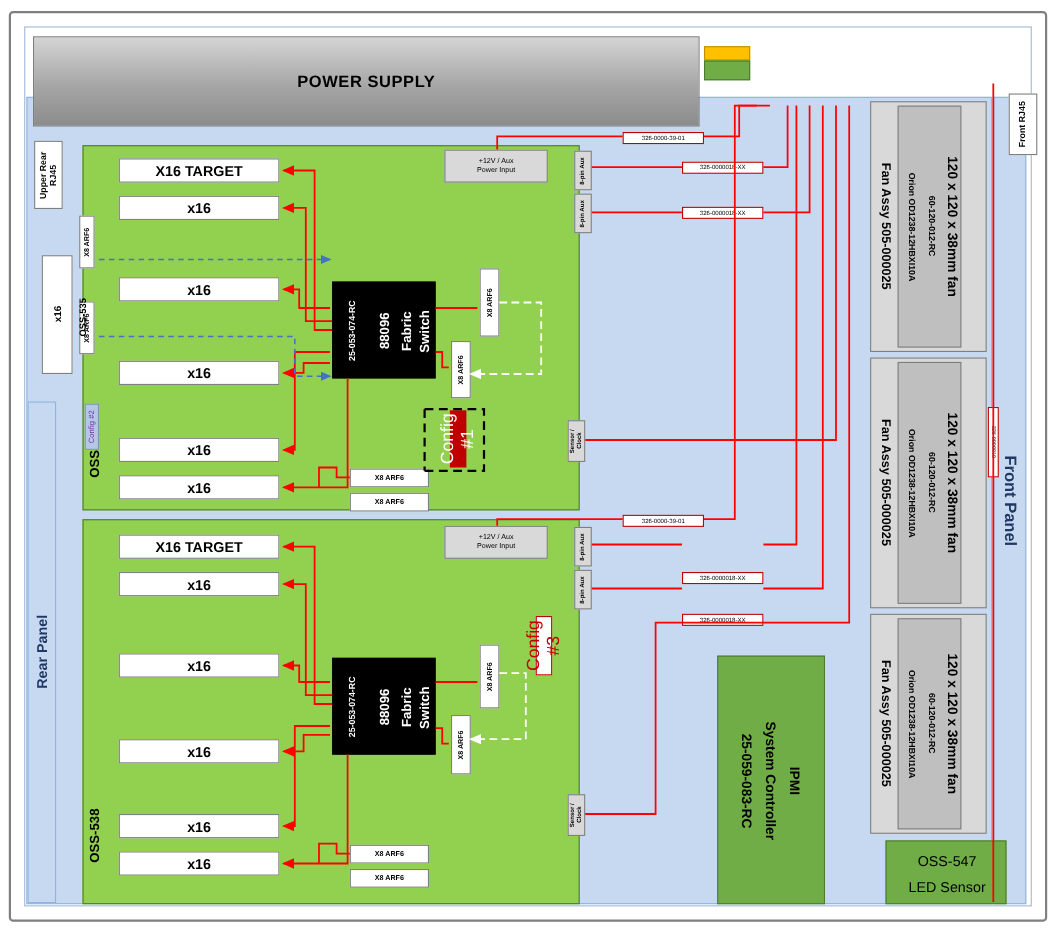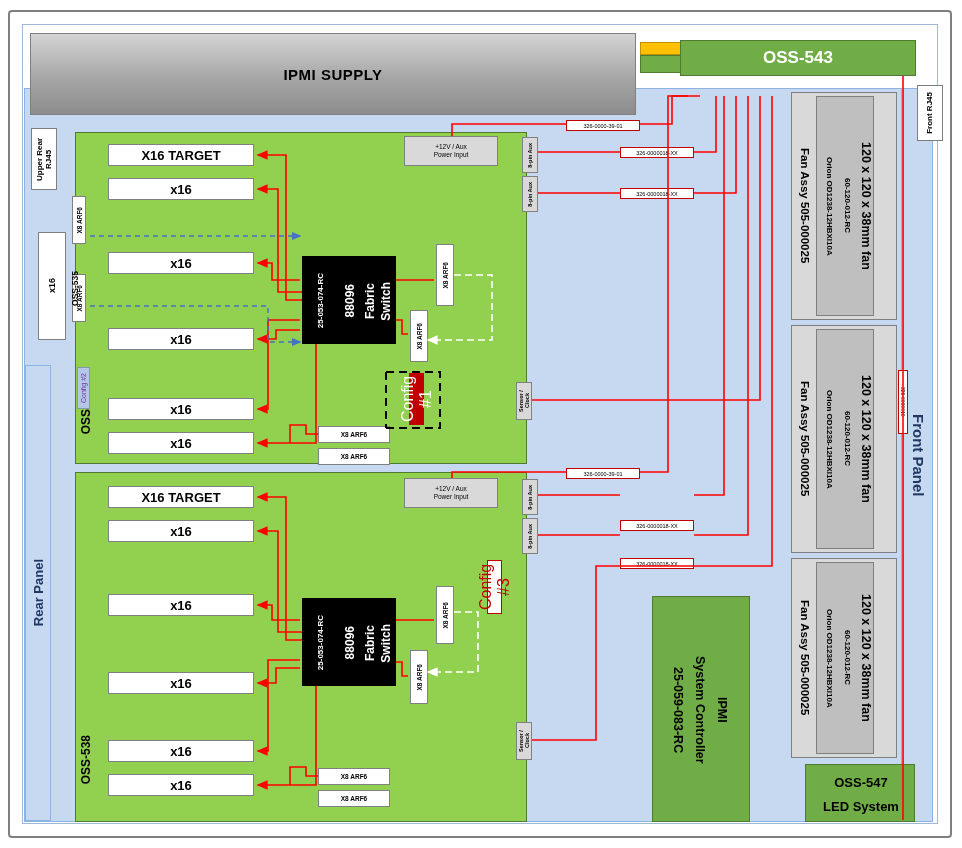--- a/index.html
+++ b/index.html
@@ -80,21 +80,21 @@
   .fan-t2{font-size:8px;font-weight:bold;color:#000;}
   .fan-t3{font-size:8px;font-weight:bold;color:#000;}
   .fanassy{font-size:11.5px;font-weight:bold;color:#000;}
 
   
   #ipmi{left:652px;top:596px;width:98px;height:226px;background:#70ad47;border:1px solid #4e7a32;}
   #ipmi span{font-size:12.5px;font-weight:bold;color:#000;line-height:1.5;}
 
   
   #ledboard{left:805px;top:764px;width:110px;height:58px;background:#70ad47;border:1px solid #4e7a32;}
-  #ledboard span{font-size:13px;font-weight:bold;color:#000;text-align:center;}
+  #ledboard span{font-size:13px;font-weight:normal;color:#000;text-align:center;}
 
   
   #riser{left:38px;top:232px;width:28px;height:108px;background:#ffffff;border:1px solid #808080;}
   #riser span{font-size:9px;font-weight:bold;}
   .risertab{background:#ffffff;border:1px solid #808080;}
   .risertab span{font-size:6.5px;font-weight:bold;}
   #oss535lbl{left:68px;top:238px;width:14px;height:100px;}
   #oss535lbl span{font-size:8.5px;font-weight:bold;color:#000;}
   #cfg1{left:409px;top:373px;width:15px;height:52px;background:#c00000;}
   #cfg1 span{color:#ffffff;}
@@ -113,28 +113,25 @@
 <body>
 
 <div id="stage">
 
   <div id="chassis" class="abs"></div>
   <div id="chassis-inner" class="abs"></div>
 
   <div class="abs blueband" style="left:24px;top:88px;width:878px;height:734px;"></div>
 
   <div id="power-supply" class="abs ctr">
-    <span>IPMI SUPPLY</span>
+    <span>POWER SUPPLY</span>
   </div>
 
   <div id="oss543-tab" class="abs"></div>
   <div id="oss543-tab2" class="abs"></div>
-  <div id="oss543" class="abs ctr">
-    <span>OSS-543</span>
-  </div>
 
   <div id="front-panel" class="abs ctr">
     <span class="vert">Front Panel</span>
   </div>
 
   <div id="rear-panel" class="abs ctr">
     <span class="vert180">Rear Panel</span>
   </div>
 
   <div id="upper-rj45" class="abs ctr">
@@ -375,21 +372,21 @@
     <div class="abs ctr" style="left:14px;top:10px;width:22px;height:206px;">
       <span class="vert">25-059-083-RC</span>
       </div>
   </div>
 
   <div id="ledboard" class="abs">
     <div class="abs ctr" style="left:0;top:6px;width:110px;height:22px;">
       <span>OSS-547</span>
       </div>
     <div class="abs ctr" style="left:0;top:30px;width:110px;height:22px;">
-      <span>LED System</span>
+      <span>LED Sensor</span>
       </div>
   </div>
 
   <div id="vcable" class="abs ctr">
     <span class="vert">326-0000010</span>
   </div>
 
   <svg class="overlay">
     <defs>
       <marker id="ar" markerWidth="7" markerHeight="7" refX="6" refY="3" orient="auto">

